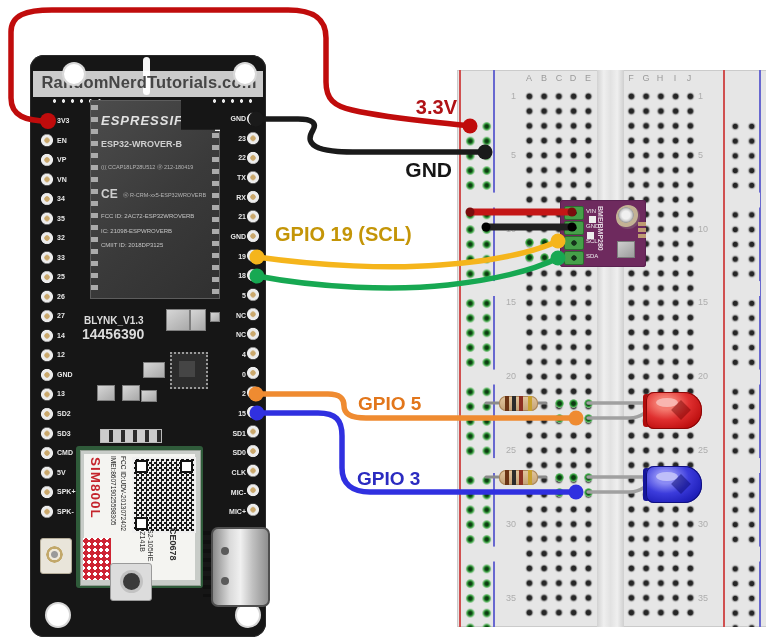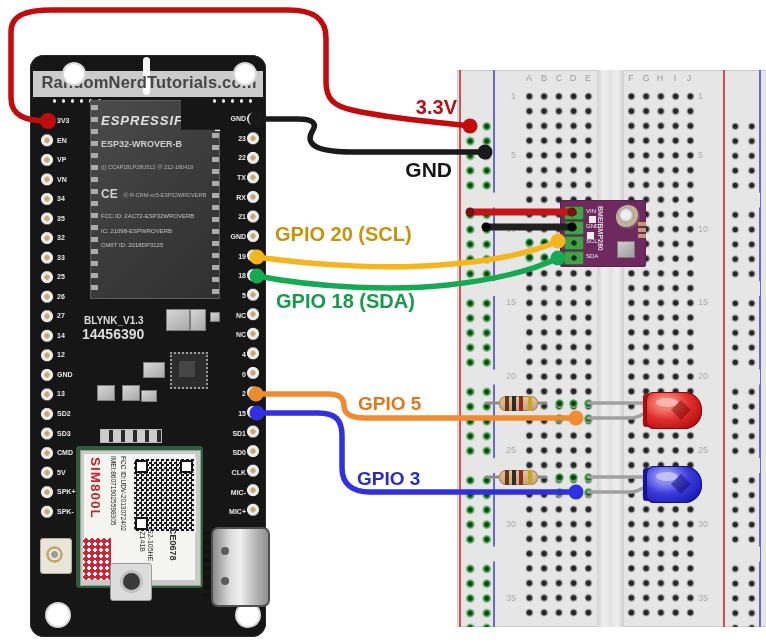--- a/index.html
+++ b/index.html
@@ -378,18 +378,17 @@
     <circle cx="257" cy="276" r="7.5" fill="#17a852"></circle>
     <circle cx="558" cy="258" r="7.5" fill="#17a852"></circle>
     <circle cx="256" cy="394" r="7.5" fill="#ef8b31"></circle>
     <circle cx="576" cy="418" r="7.5" fill="#ef8b31"></circle>
     <circle cx="257" cy="413" r="7.5" fill="#3030e0"></circle>
     <circle cx="576" cy="492" r="7.5" fill="#3030e0"></circle>
   </svg>
 
   <div class="lbl" id="lbl-v33">3.3V</div>
   <div class="lbl" id="lbl-gnd">GND</div>
-  <div class="lbl" id="lbl-g19">GPIO 20 (SCL)</div>
-  <div class="lbl" id="lbl-g18">GPIO 18 (SDA)</div>
+  <div class="lbl" id="lbl-g19">GPIO 19 (SCL)</div>
   <div class="lbl" id="lbl-g2">GPIO 5</div>
   <div class="lbl" id="lbl-g15">GPIO 3</div>
 
 </div>
 
 </body></html>

